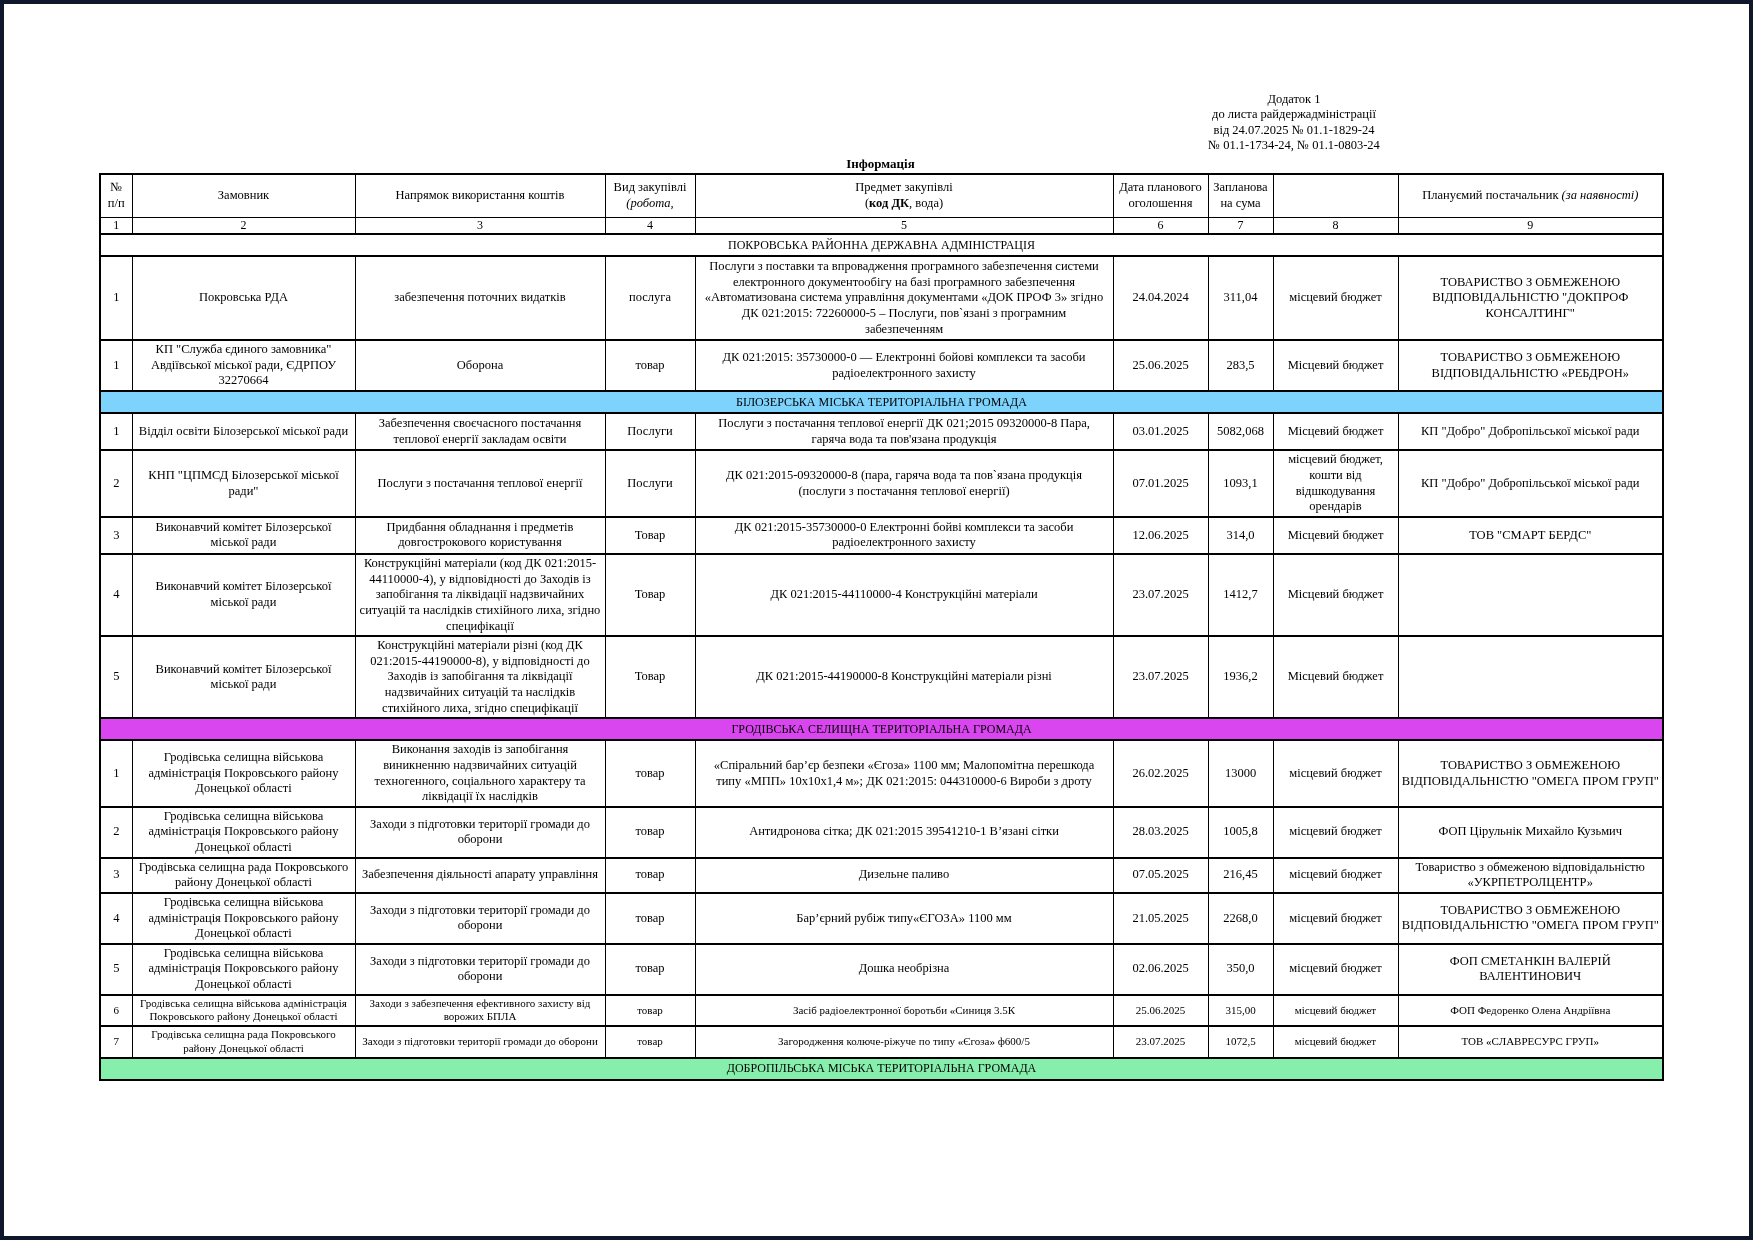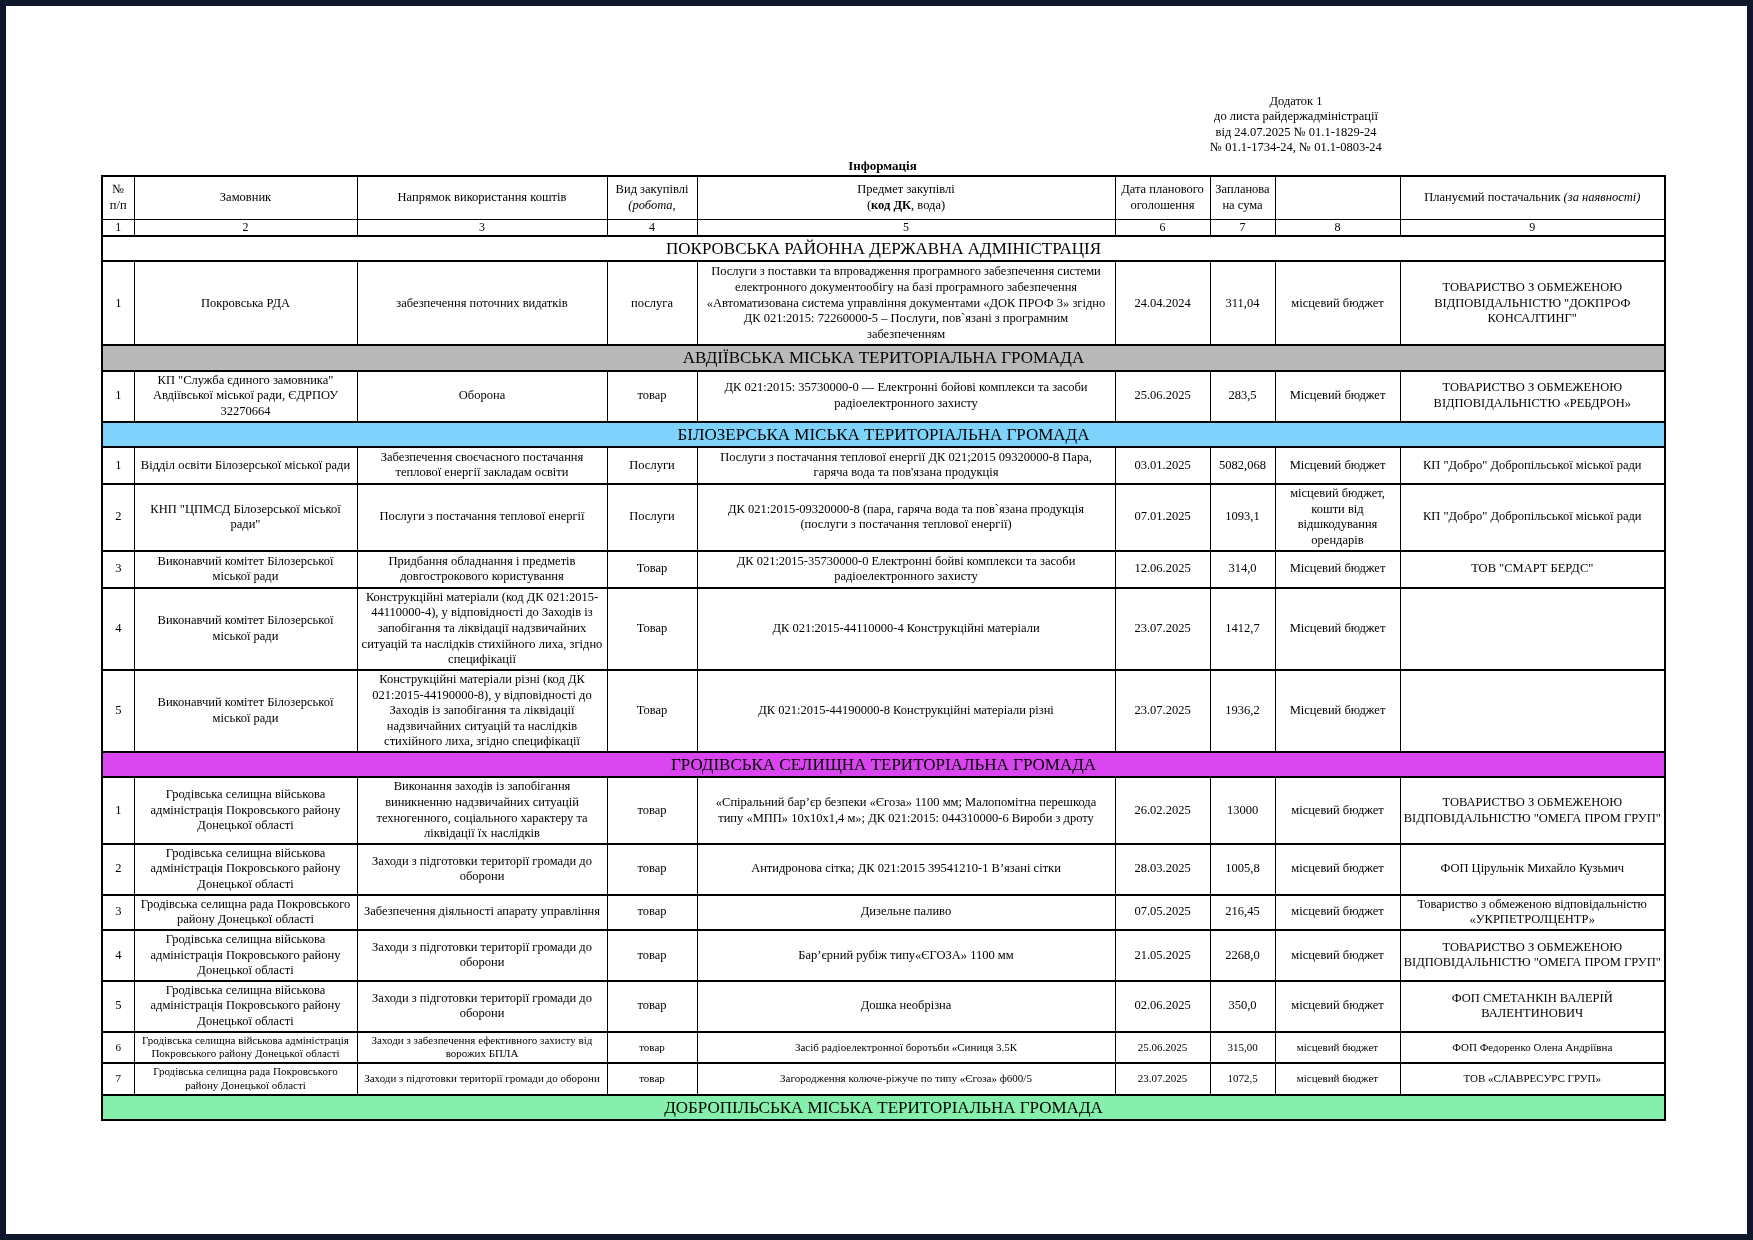--- a/index.html
+++ b/index.html
@@ -1,17 +1,17 @@
 <!DOCTYPE html>
 <html lang="uk"><head>
 <meta charset="utf-8">
 <style>
   html,body{margin:0;padding:0;background:#888;}
   .page{
-    width:1753px;height:1240px;background:#fff;border:6px solid #0f172a;
+    width:1753px;height:1240px;background:#fff;border:4px solid #0f172a;
     box-sizing:border-box;overflow:hidden;position:relative;
     font-family:"Liberation Serif","DejaVu Serif",serif;color:#000;
   }
   .content{margin-left:95px;width:1563px;}
   .appendix{
     width:270px;margin-left:1060px;margin-top:88px;
     text-align:center;font-size:12.5px;line-height:1.22;
   }
   .doc-title{
     text-align:center;font-weight:bold;font-size:13px;margin-top:3px;margin-bottom:1px;
@@ -21,21 +21,21 @@
     border:2px solid #000;font-size:12.5px;line-height:1.25;padding-left:44px;
   }
   table.proc th, table.proc td{
     border:1px solid #000;padding:1px 3px;vertical-align:middle;text-align:center;
     overflow:hidden;word-wrap:break-word;font-weight:normal;
   }
   table.proc td{border-top-width:2px;border-bottom-width:2px;}
   tr.head-row th{height:40px;}
   tr.num-row th{height:15px;font-size:12px;padding:0 2px;}
   td.section-cell{
-    font-weight:bold;font-size:17px;height:18px;padding:0 2px;
+    font-weight:bold;font-size:12px;height:18px;padding:0 2px;
   }
   tr.data-row td{min-height:40px;}
   tr.data-row .c-subject{padding:2px 6px;}
   tr.small td{font-size:11px;}
   td.left{text-align:left;margin-left:12px;}
   .it{font-style:italic;}
   .bd{font-weight:bold;}
 </style>
 </head>
 <body>
@@ -105,23 +105,20 @@
     <td class="c-customer">Покровська РДА</td>
     <td class="c-direction">забезпечення поточних видатків</td>
     <td class="c-type">послуга</td>
     <td class="c-subject">Послуги з поставки та впровадження програмного забезпечення системи електронного документообігу на базі програмного забезпечення «Автоматизована система управління документами «ДОК ПРОФ 3» згідно ДК 021:2015: 72260000-5 – Послуги, пов`язані з програмним забезпеченням</td>
     <td class="c-date">24.04.2024</td>
     <td class="c-sum">311,04</td>
     <td class="c-budget">місцевий бюджет</td>
     <td class="c-supplier">ТОВАРИСТВО З ОБМЕЖЕНОЮ ВІДПОВІДАЛЬНІСТЮ "ДОКПРОФ КОНСАЛТИНГ"</td>
   </tr>
 
-  <tr class="section-row">
-    <td class="section-cell" colspan="9" style="background: rgb(185, 185, 185);">АВДІЇВСЬКА МІСЬКА ТЕРИТОРІАЛЬНА ГРОМАДА</td>
-  </tr>
 
   <tr class="data-row">
     <td class="c-n">1</td>
     <td class="c-customer">КП "Служба єдиного замовника" Авдіївської міської ради, ЄДРПОУ 32270664</td>
     <td class="c-direction">Оборона</td>
     <td class="c-type">товар</td>
     <td class="c-subject">ДК 021:2015: 35730000-0 — Електронні бойові комплекси та засоби радіоелектронного захисту</td>
     <td class="c-date">25.06.2025</td>
     <td class="c-sum">283,5</td>
     <td class="c-budget">Місцевий бюджет</td>

